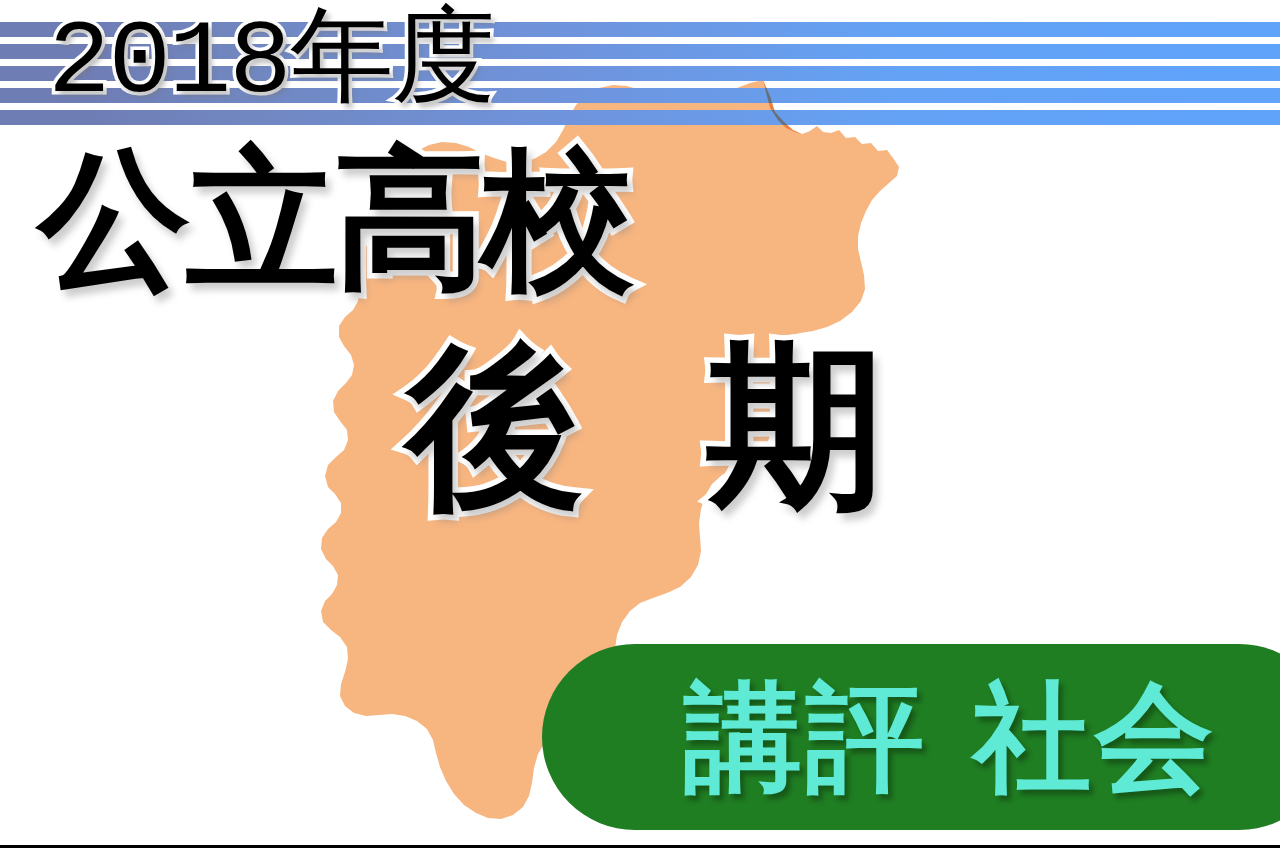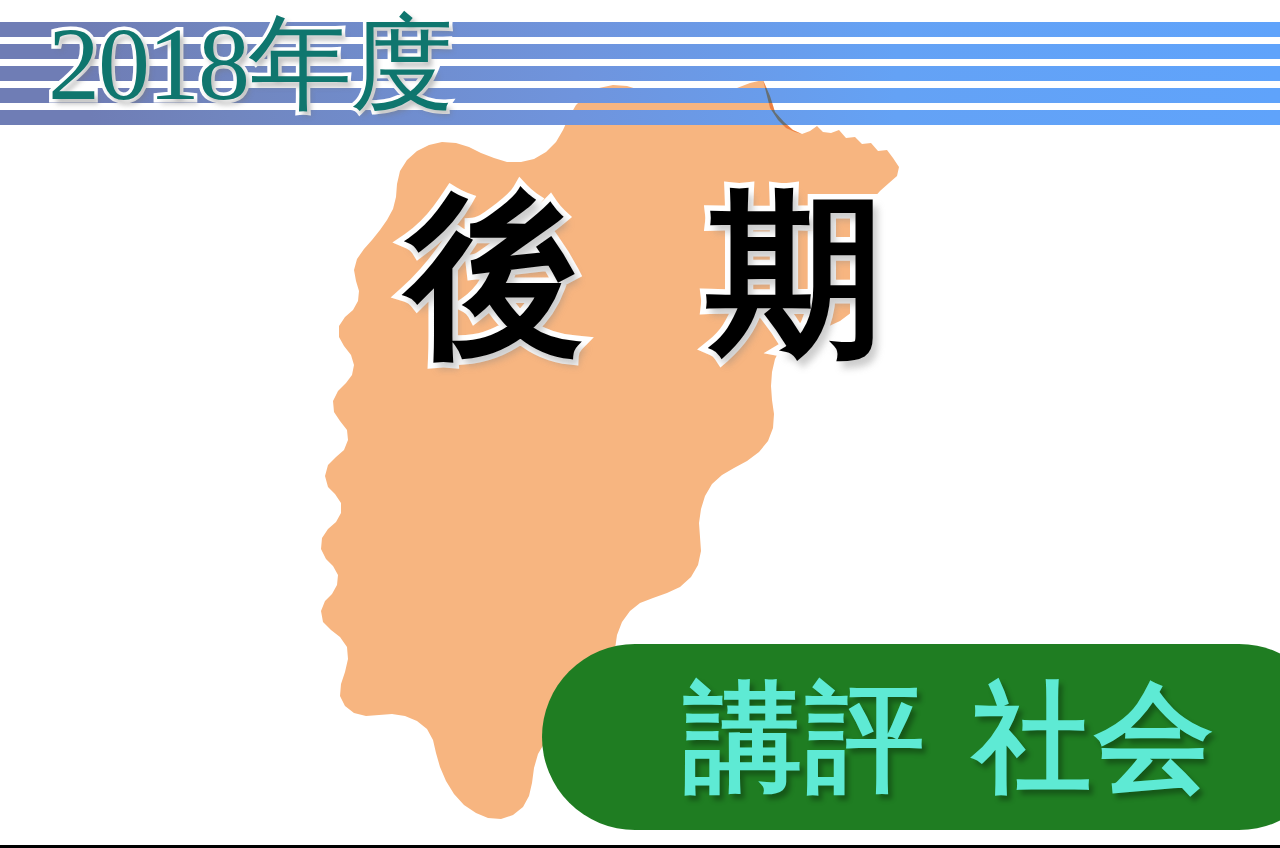--- a/index.html
+++ b/index.html
@@ -68,25 +68,25 @@
     pointer-events: none;
     mix-blend-mode: multiply;
   }
 
   
   #year {
     position: absolute;
     left: 48px;
     top: 4px;
     z-index: 6;
-    font-family: Liberation Serif, serif;
+    font-family: Liberation Mono, monospace;
     font-size: 104px;
     font-weight: 400;
     letter-spacing: -2px;
-    color: #0f766e;
+    color: #000000;
     line-height: 1.15;
     white-space: nowrap;
     -webkit-text-stroke: 7px #ffffff;
     paint-order: stroke fill;
     text-shadow: 4px 5px 5px rgba(120,120,120,0.45);
     text-align: right;
   }
 
   
   #headline {
@@ -520,20 +520,21 @@
 
   <svg id="map-over" width="1280" height="848" viewBox="0 0 1280 848" xmlns="http://www.w3.org/2000/svg">
     <path fill="#f7b580" d="M763,80 L770,96 L775,112 L784,122 L793,130 L802,134 L795,132
              L786,128 L778,120 L770,108 Z"></path>
   </svg>
 
   <div id="year">2018年度</div>
 
   <div id="headline">
     <div class="hl-row" id="row1">
+      <span class="jp" id="t-school">公立高校</span>
     </div>
     <div class="hl-row" id="row2">
       <span class="jp" id="t-term">後 期</span>
     </div>
   </div>
 
   <div id="badge">
     <span id="badge-text">講評 社会</span>
   </div>
 

